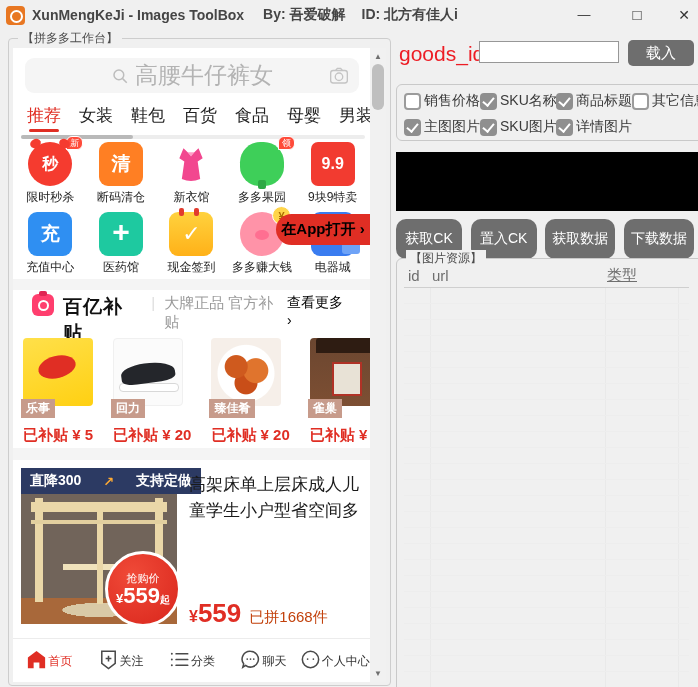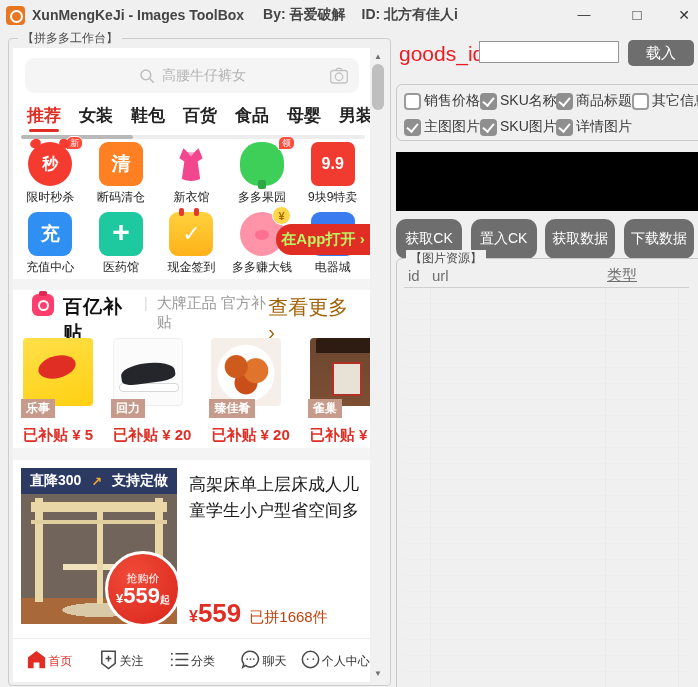--- a/index.html
+++ b/index.html
@@ -25,26 +25,26 @@
 
   
   .vscroll{position:absolute;left:370px;top:48px;width:16px;height:634px;background:#f1f1f1;}
   .vscroll .arrow{position:absolute;left:0;width:16px;height:15px;color:#6f6f6f;font-size:8px;display:flex;align-items:center;justify-content:center;}
   .vscroll .arrow.up{top:1px;} .vscroll .arrow.down{bottom:1px;}
   .vscroll .thumb{position:absolute;left:2px;top:16px;width:12px;height:46px;background:#bfbfbf;border-radius:6px;}
 
   
   .search-bar{position:absolute;left:12px;top:10px;width:334px;height:35px;background:#f5f5f5;border-radius:9px;
               display:flex;align-items:center;justify-content:center;}
-  .search-bar .ph{color:#b3b3b3;font-size:14px;margin-left:6px;}
+  .search-bar .ph{color:#b3b3b3;font-size:23px;margin-left:6px;}
   .cam{position:absolute;right:10px;top:8px;}
 
   
   .tabs{position:absolute;left:14px;top:52px;width:343px;height:30px;display:flex;gap:18px;align-items:center;}
-  .tab{font-size:17px;font-weight:bold;color:#222;position:relative;white-space:nowrap;}
+  .tab{font-size:17px;font-weight:normal;color:#222;position:relative;white-space:nowrap;}
   .tab.active{color:#e02e24;}
   .tab.active::after{content:"";position:absolute;left:2px;right:2px;bottom:-5px;height:3px;background:#e02e24;border-radius:2px;}
 
   
   .hscroll{position:absolute;left:8px;top:87px;width:344px;height:4px;background:#ededed;border-radius:2px;}
   .hscroll .thumb{position:absolute;left:0;top:0;width:112px;height:4px;background:#b9b9b9;border-radius:2px;}
 
   
   .grid{position:absolute;left:2px;top:94px;width:353px;display:grid;grid-template-columns:repeat(5,1fr);grid-auto-rows:70px;}
   .ql{display:flex;flex-direction:column;align-items:center;}
@@ -68,35 +68,35 @@
   .checkin-calendar{background:linear-gradient(#ffd23e,#ffb118);border-radius:9px;}
   .checkin-calendar::before{content:"";position:absolute;top:-4px;left:10px;width:5px;height:8px;background:#e23b2e;border-radius:2px;box-shadow:15px 0 0 #e23b2e;}
   .checkin-calendar .gi-glyph{font-size:22px;}
   .piggy-bank{border-radius:50%;background:#ff93a8;}
   .piggy-bank::after{content:"";position:absolute;left:15px;top:18px;width:14px;height:10px;background:#ff6f91;border-radius:50%;}
   .piggy-bank .gi-glyph{position:absolute;top:-6px;right:-7px;width:17px;height:17px;border-radius:50%;background:#ffd54a;
                         color:#a96a00;font-size:11px;display:flex;align-items:center;justify-content:center;border:1px solid #fff;z-index:1;}
   .appliance{background:#3a7cf0;border-radius:9px;}
   .appliance::after{content:"";position:absolute;right:-5px;bottom:2px;width:18px;height:14px;background:#6ea3f7;border-radius:3px;}
 
-  .open-app{position:absolute;right:0;top:176px;width:94px;height:31px;background:#e02e24;color:#bef264;z-index:5;
+  .open-app{position:absolute;right:0;top:166px;width:94px;height:31px;background:#e02e24;color:#000000;z-index:5;
             border-radius:16px 0 0 16px;display:flex;align-items:center;justify-content:center;font-size:15px;font-weight:bold;}
 
   .divider{position:absolute;left:0;width:357px;height:11px;background:#f4f4f4;}
   .div1{top:231px;} .div2{top:400px;height:12px;}
 
   
   .sub-head{position:absolute;left:0;top:246px;width:357px;height:30px;display:flex;align-items:flex-start;padding:0 19px;box-sizing:border-box;}
   .sub-icon{width:22px;height:22px;background:#ff3e6e;border-radius:6px;position:relative;flex:none;}
   .sub-icon::before{content:"";position:absolute;top:-3px;left:7px;width:8px;height:5px;background:#e02653;border-radius:2px;}
   .sub-icon::after{content:"";position:absolute;left:6px;top:6px;width:7px;height:7px;border:2px solid #fff;border-radius:50%;}
   .sub-title{font-size:19px;font-weight:900;color:#111;margin-left:9px;letter-spacing:1px;}
   .sub-sep{color:#ddd;margin:0 9px;font-size:15px;}
   .sub-sub{font-size:15px;color:#9a9a9a;}
-  .sub-more{margin-left:auto;font-size:20px;color:#a16207;}
+  .sub-more{margin-left:auto;font-size:14px;color:#000000;}
 
   .products{position:absolute;left:10px;top:290px;width:340px;display:grid;grid-template-columns:repeat(4,1fr);column-gap:20px;}
   .p-card{position:relative;}
   .p-img{width:70px;height:68px;border-radius:4px;position:relative;overflow:visible;}
   .brand-tag{position:absolute;left:-2px;top:61px;background:#c79b8b;color:#fff;font-size:12px;font-weight:bold;
              padding:1px 5px;white-space:nowrap;z-index:2;}
   .p-sub{margin-top:20px;color:#e02e24;font-weight:bold;font-size:15px;white-space:nowrap;}
   .chips{background:linear-gradient(160deg,#ffe04a,#ffd012);}
   .chips::after{content:"";position:absolute;left:15px;top:18px;width:38px;height:22px;background:#e02e24;border-radius:50%;transform:rotate(-14deg);}
   .sneaker{background:#fbfbfb;border:1px solid #f0f0f0;box-sizing:border-box;}
@@ -120,21 +120,21 @@
       linear-gradient(#e2cf9f,#e2cf9f),
       linear-gradient(#ead7a8,#ead7a8),
       linear-gradient(#ead7a8,#ead7a8),
       linear-gradient(#ead7a8,#ead7a8),
       linear-gradient(#f0e2bb,#f0e2bb),
       radial-gradient(closest-side,#d9c9a6 0 70%,transparent 71%),
       linear-gradient(#a8683a,#a8683a);
     background-repeat:no-repeat;
     background-position:10px 34px,10px 52px,14px 30px,76px 44px,134px 30px,42px 96px,26px 132px,0 130px;
     background-size:136px 10px,136px 4px,8px 104px,6px 92px,8px 104px,98px 6px,104px 20px,156px 26px;}
-  .listing-banner{position:absolute;left:0;top:0;width:156px;height:26px;background:#2c3a63;display:flex;align-items:center;
+  .listing-banner{position:absolute;left:0;top:0;width:180px;height:26px;background:#2c3a63;display:flex;align-items:center;
                   padding:0 9px;box-sizing:border-box;color:#fff;font-size:14px;font-weight:bold;}
   .banner-arrow{color:#ffaa33;margin:0 auto;font-size:13px;}
   .price-badge{position:absolute;right:-4px;bottom:-3px;width:70px;height:70px;border-radius:50%;
                background:radial-gradient(circle at 35% 30%,#f04a38,#d9261c);border:3px solid #fff;
                display:flex;flex-direction:column;align-items:center;justify-content:center;color:#fff;}
   .pb-label{font-size:11px;line-height:12px;font-family:Liberation Serif, serif;}
   .pb-line{display:flex;align-items:baseline;font-weight:bold;}
   .pb-sym{font-size:13px;} .pb-val{font-size:22px;line-height:23px;} .pb-suf{font-size:10px;}
   .listing-title{position:absolute;left:176px;top:8px;width:181px;height:56px;font-size:17px;line-height:1.55;color:#1a1a1a;overflow:hidden;}
   .listing-price{position:absolute;left:176px;top:134px;display:flex;align-items:baseline;}

